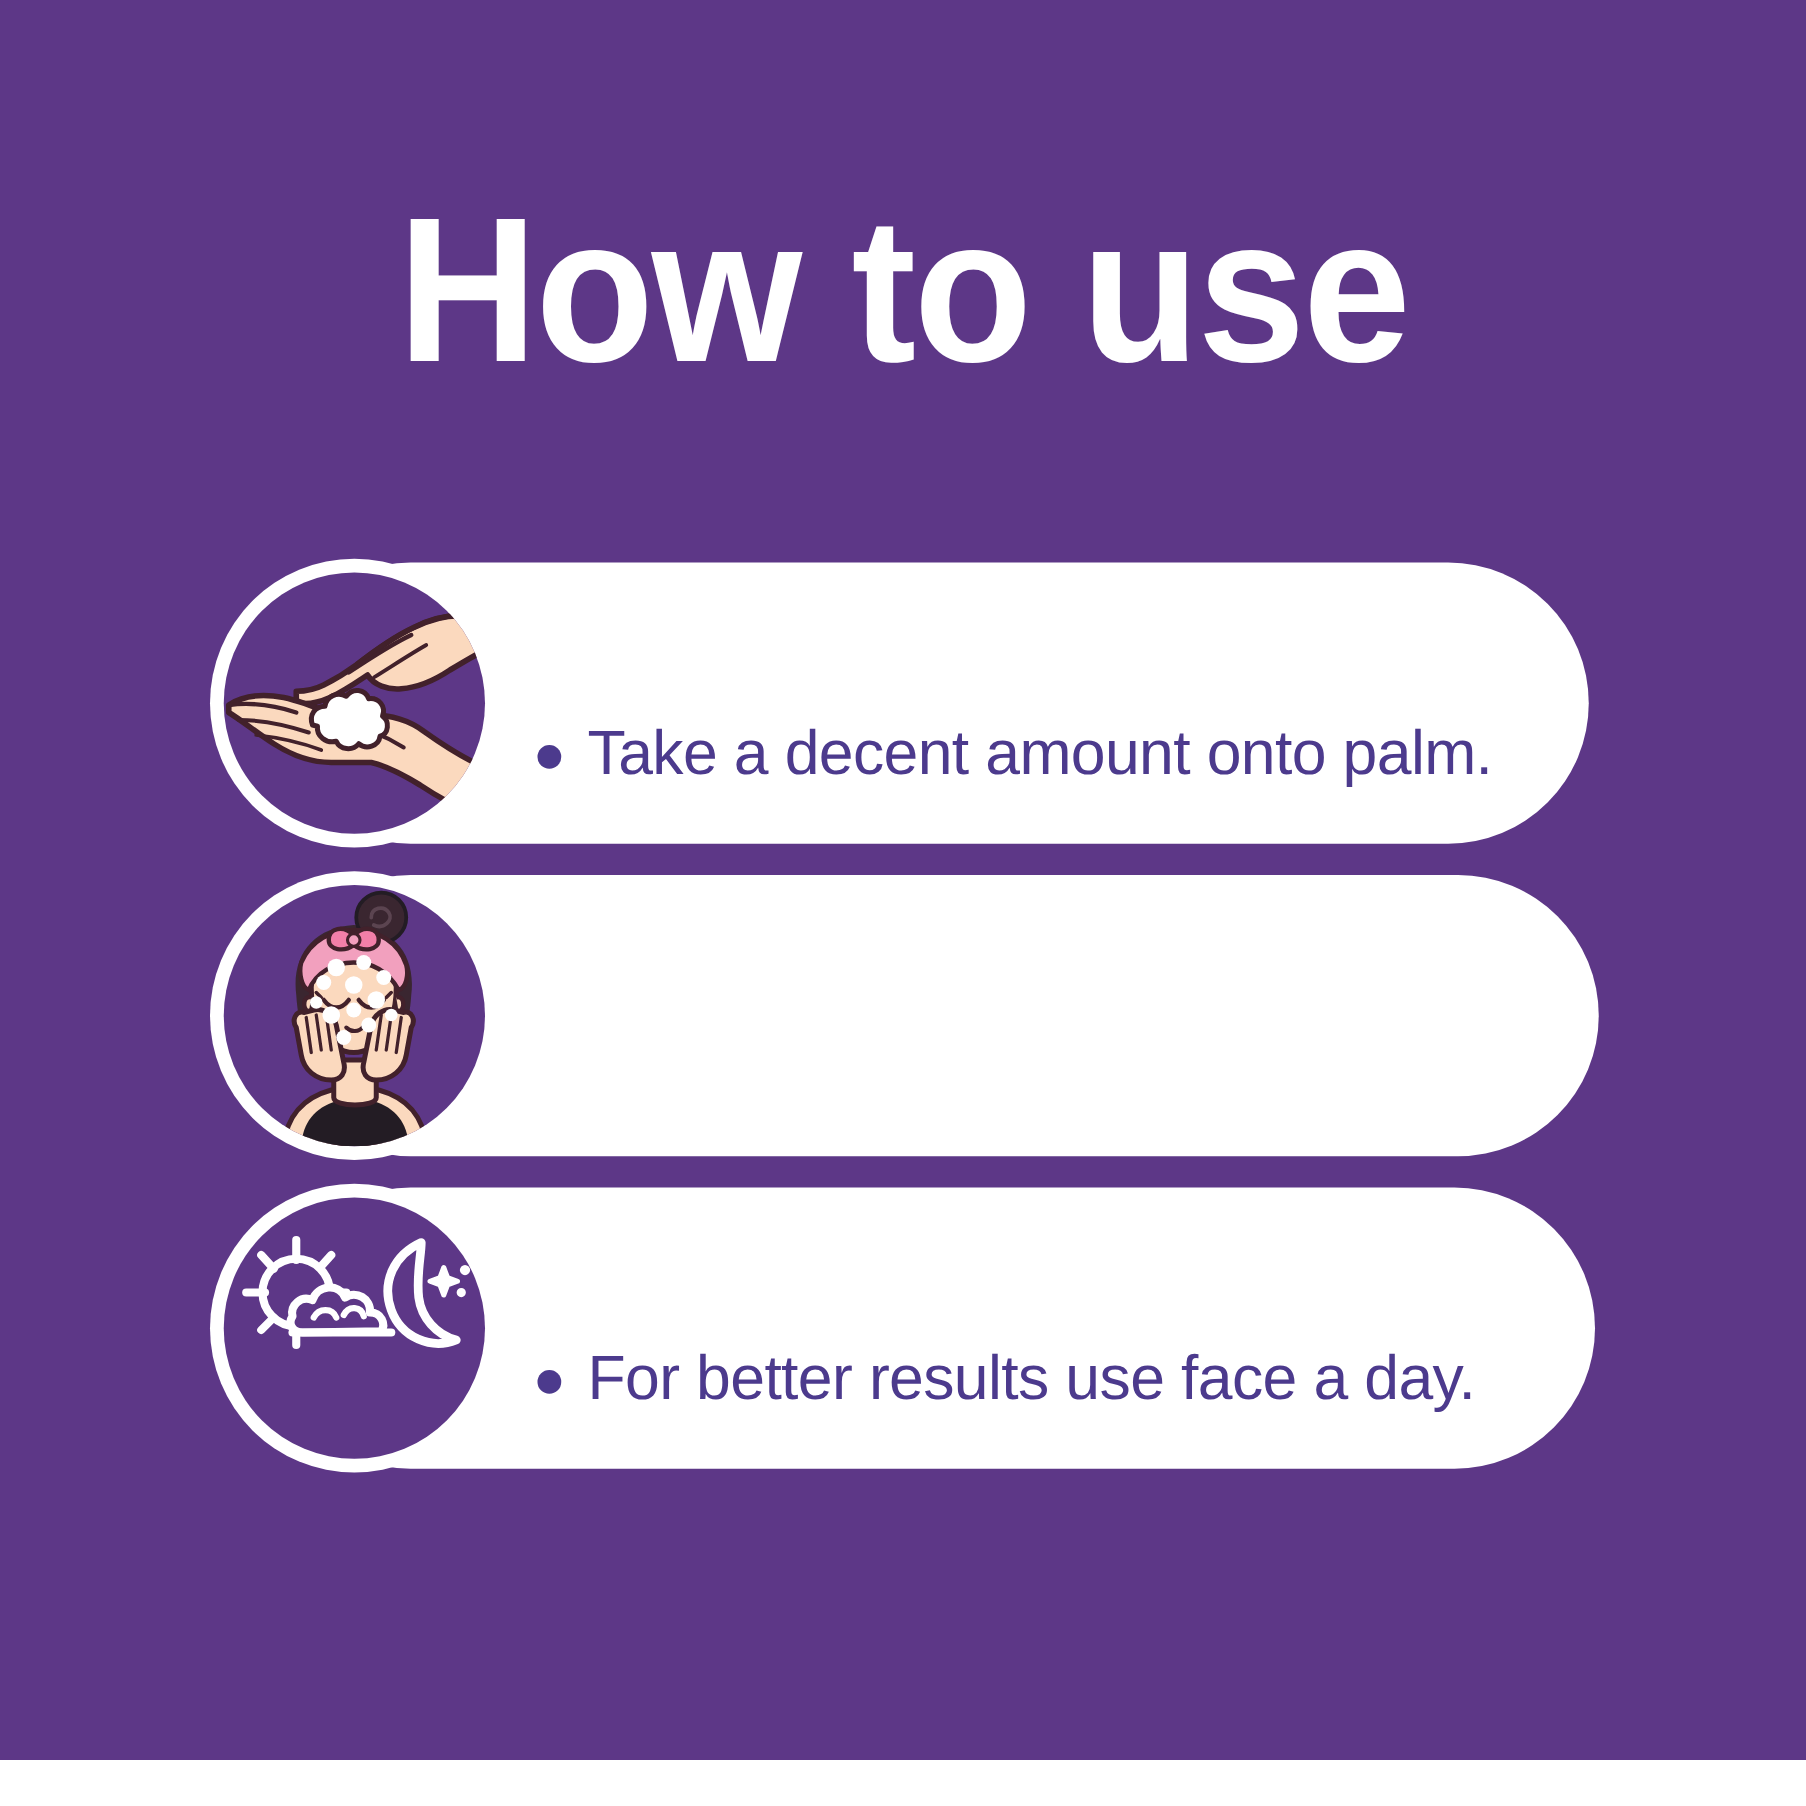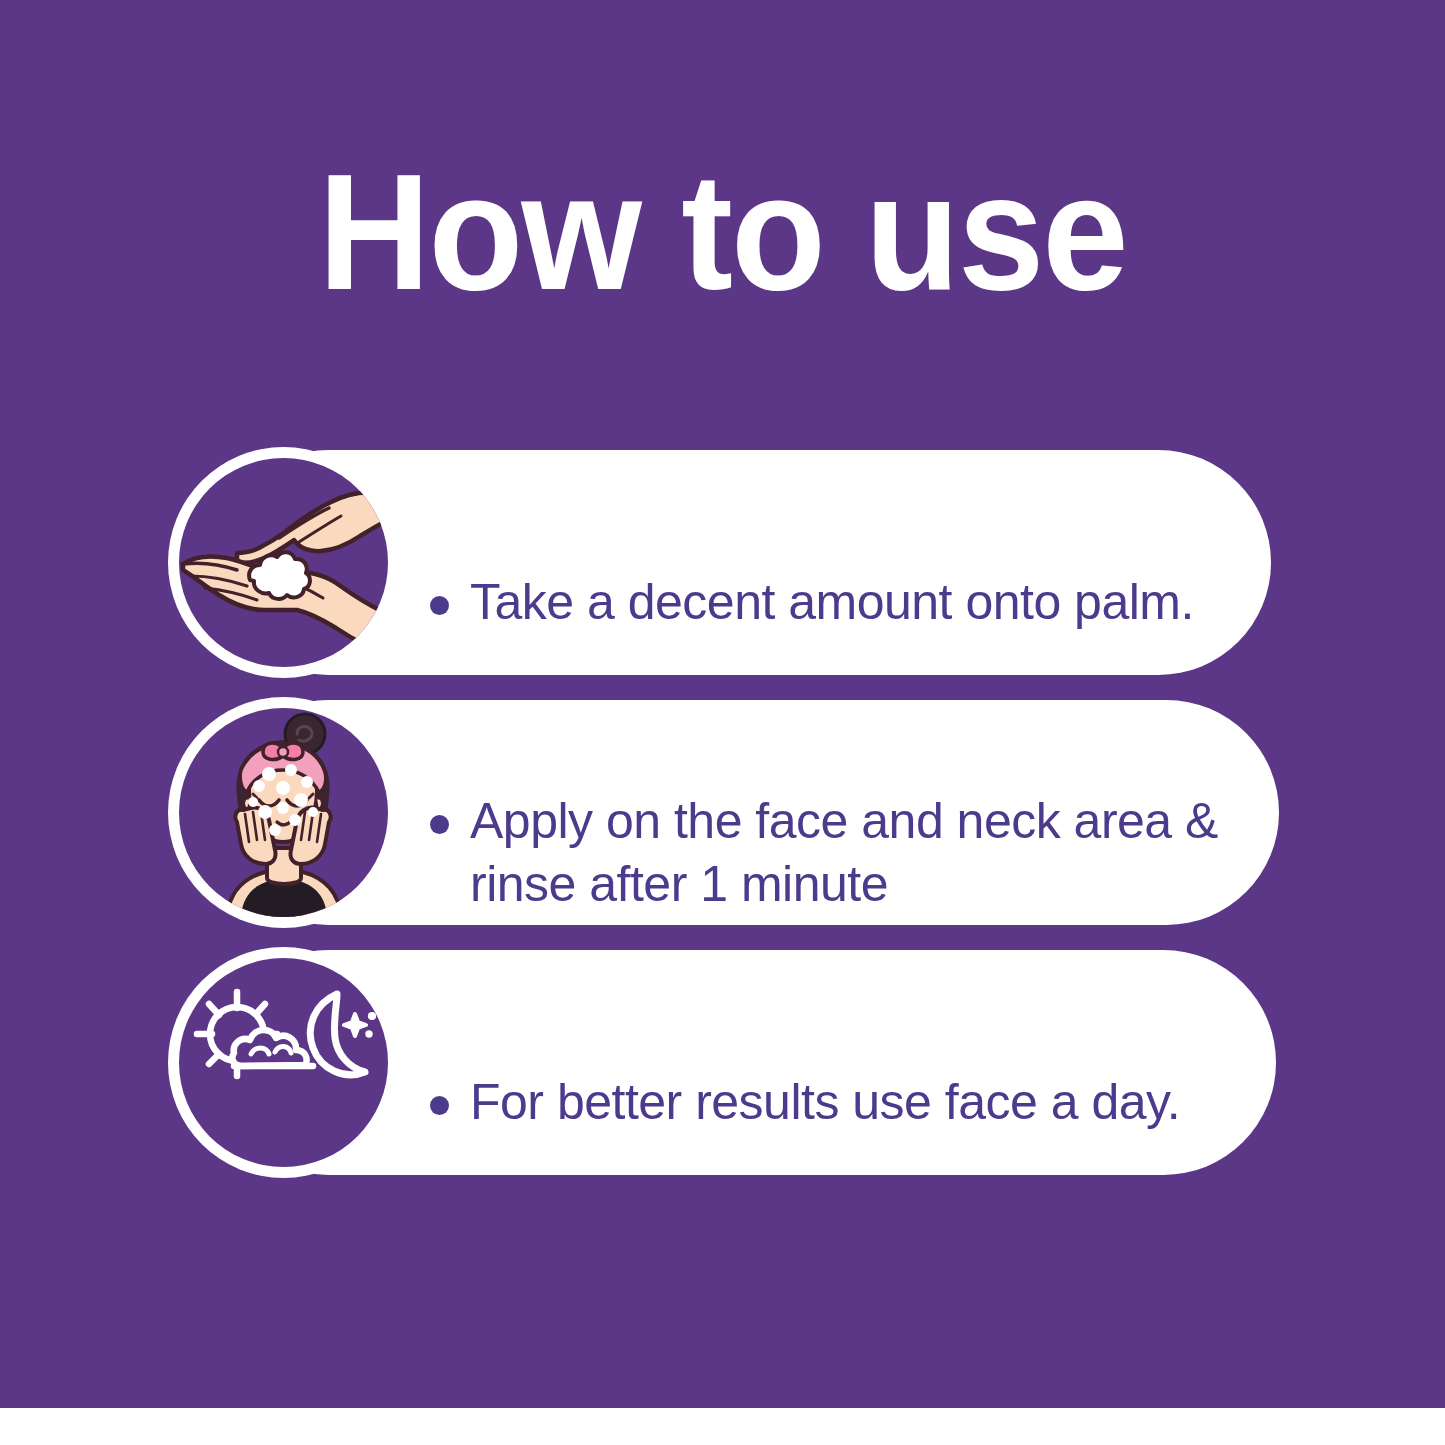--- a/index.html
+++ b/index.html
@@ -233,26 +233,20 @@
             <circle cx="86" cy="104" r="7" fill="#FFFFFF"></circle>
             <circle cx="104" cy="100" r="6" fill="#FFFFFF"></circle>
             <circle cx="116" cy="112" r="6" fill="#FFFFFF"></circle>
             <circle cx="96" cy="122" r="6" fill="#FFFFFF"></circle>
             <circle cx="74" cy="94" r="5" fill="#FFFFFF"></circle>
             <circle cx="134" cy="104" r="5" fill="#FFFFFF"></circle>
           </svg>
         </div>
       </div>
 
-      <div class="step-text">
-        <div class="step-text-inner two-line">
-          <span class="bullet"></span>
-          <span>Apply on the face and neck area &amp; rinse after 1 minute</span>
-        </div>
-      </div>
     </div>
 
     <div class="step-row">
       <div class="pill pill-3"></div>
 
       <div class="icon-badge">
         <div class="icon-disc">
           <svg viewBox="0 0 209 209" xmlns="http://www.w3.org/2000/svg">
             <g fill="none" stroke="#FFFFFF" stroke-width="6.5" stroke-linecap="round" stroke-linejoin="round">
 

